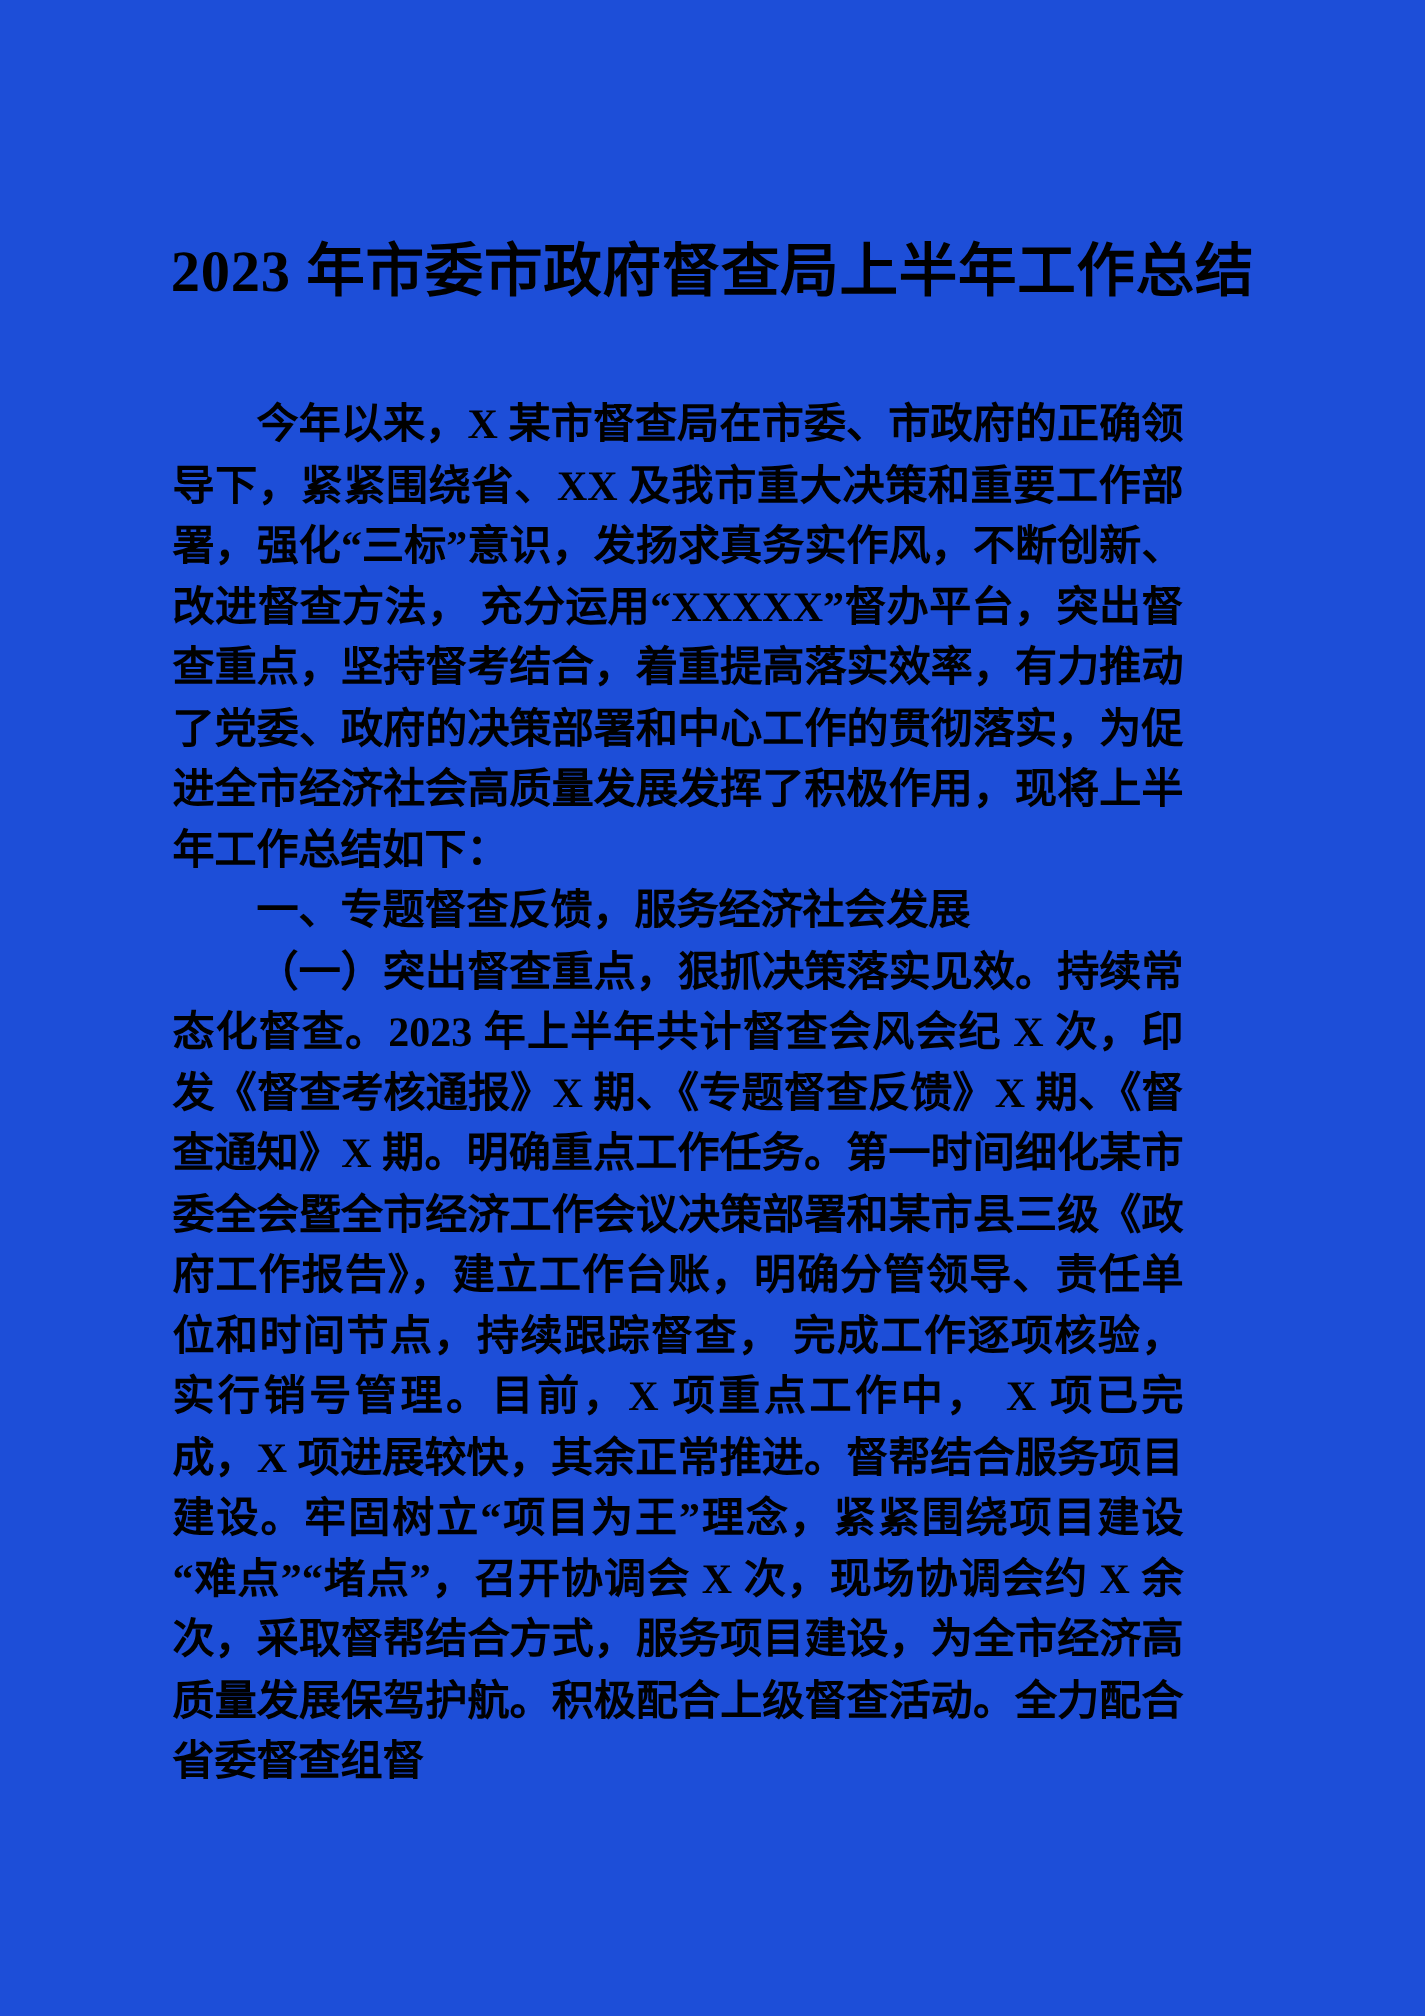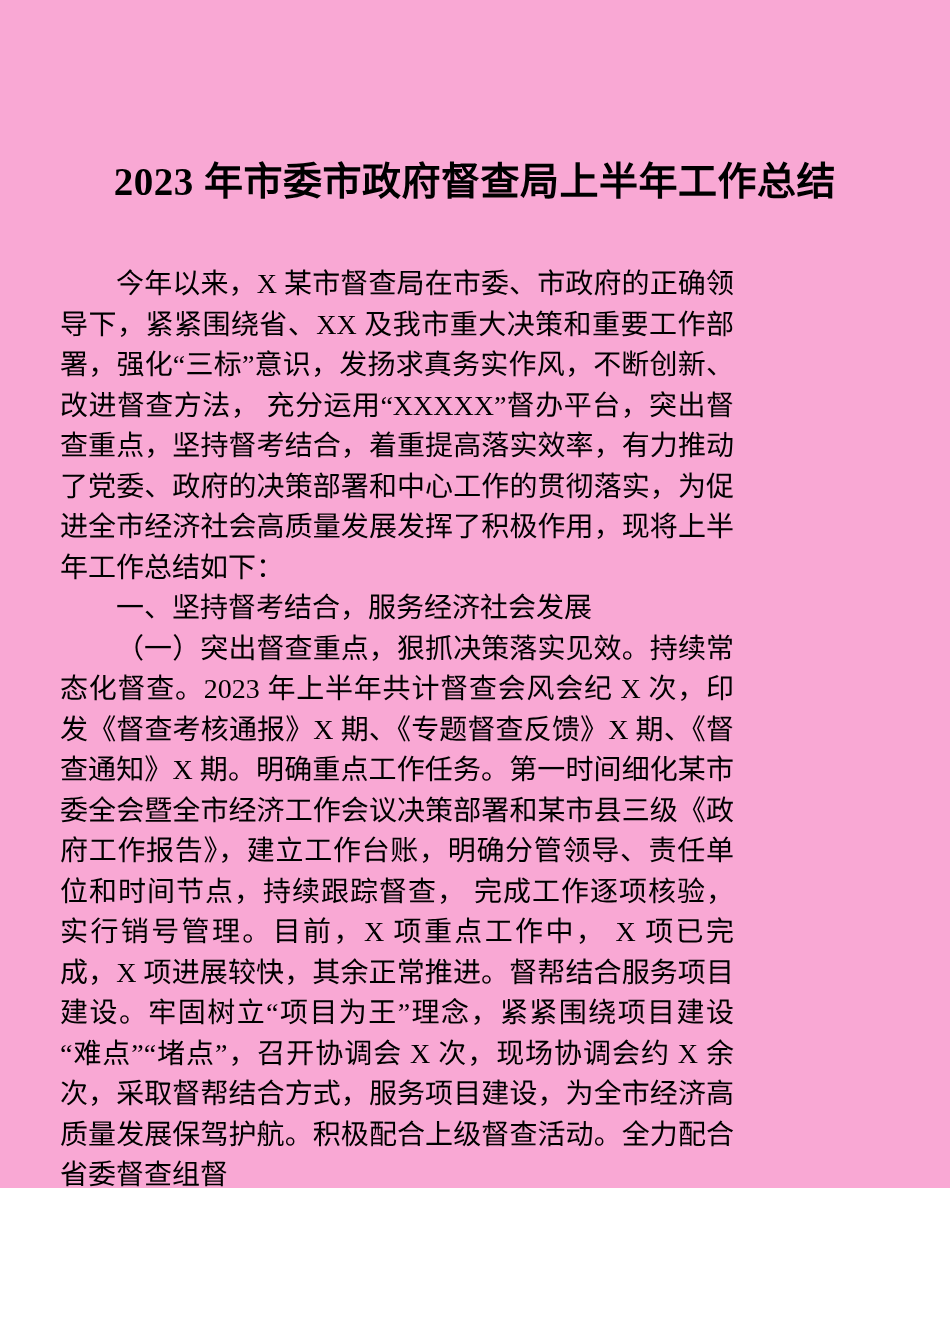--- a/index.html
+++ b/index.html
@@ -3,60 +3,61 @@
   <meta charset="utf-8">
   <style>
     html, body {
       margin: 0;
       padding: 0;
       background: #ffffff;
     }
     .page {
       position: relative;
       width: 950px;
-      height: 1188px;
-      background: #f9a8d4;
+      height: 1344px;
+      background: #1d4ed8;
       color: #000000;
       overflow: hidden;
       font-family: "Liberation Serif", "DejaVu Serif", serif;
     }
     .doc-title {
       margin-top: 147px;
       text-align: center;
       font-size: 39px;
       font-weight: bold;
       line-height: 70px;
       letter-spacing: 0.5px;
     }
     .doc-title .title-line {
       white-space: nowrap;
     }
     .doc-body {
       margin-top: 47px;
-      margin-left: 60px;
+      margin-left: 115px;
       width: 674px;
       font-size: 28px;
       line-height: 40.5px;
       text-align: justify;
+      font-weight: bold;
     }
     .doc-body p {
       margin: 0;
       padding: 0;
       text-indent: 2em;
       word-break: break-all;
     }
   </style>
 </head>
 <body>
 
 <div class="page">
 
   <div class="doc-title">
     <div class="title-line">2023 年市委市政府督查局上半年工作总结</div>
   </div>
 
   <div class="doc-body">
     <p>今年以来，X 某市督查局在市委、市政府的正确领导下，紧紧围绕省、XX 及我市重大决策和重要工作部署，强化“三标”意识，发扬求真务实作风，不断创新、改进督查方法， 充分运用“XXXXX”督办平台，突出督查重点，坚持督考结合，着重提高落实效率，有力推动了党委、政府的决策部署和中心工作的贯彻落实，为促进全市经济社会高质量发展发挥了积极作用，现将上半年工作总结如下：</p>
-    <p>一、坚持督考结合，服务经济社会发展</p>
+    <p>一、专题督查反馈，服务经济社会发展</p>
     <p>（一）突出督查重点，狠抓决策落实见效。持续常态化督查。2023 年上半年共计督查会风会纪 X 次，印发《督查考核通报》X 期、《专题督查反馈》X 期、《督查通知》X 期。明确重点工作任务。第一时间细化某市委全会暨全市经济工作会议决策部署和某市县三级《政府工作报告》，建立工作台账，明确分管领导、责任单位和时间节点，持续跟踪督查， 完成工作逐项核验，实行销号管理。目前，X 项重点工作中， X 项已完成，X 项进展较快，其余正常推进。督帮结合服务项目建设。牢固树立“项目为王”理念，紧紧围绕项目建设“难点”“堵点”，召开协调会 X 次，现场协调会约 X 余次，采取督帮结合方式，服务项目建设，为全市经济高质量发展保驾护航。积极配合上级督查活动。全力配合省委督查组督</p>
   </div>
 
 </div>
 
 </body></html>

